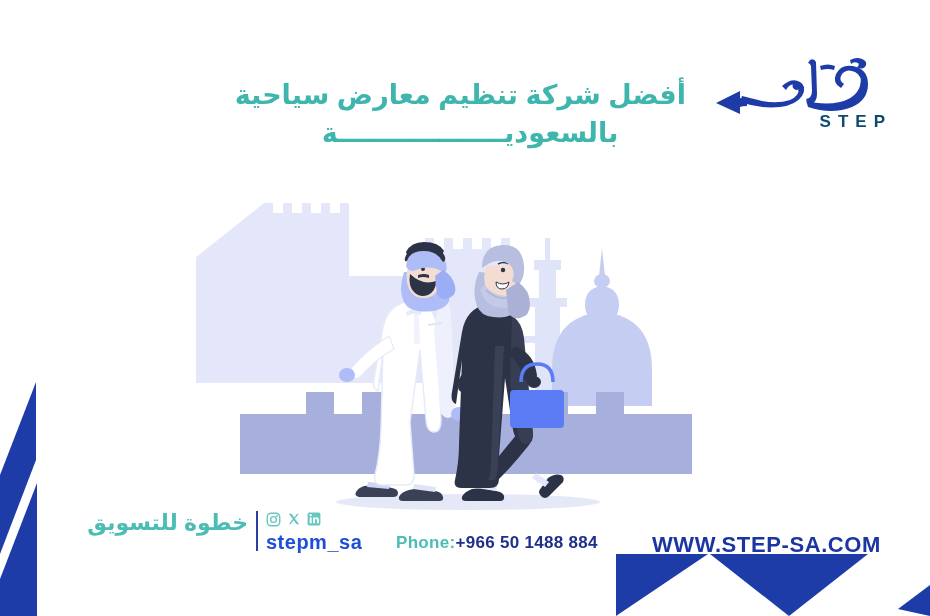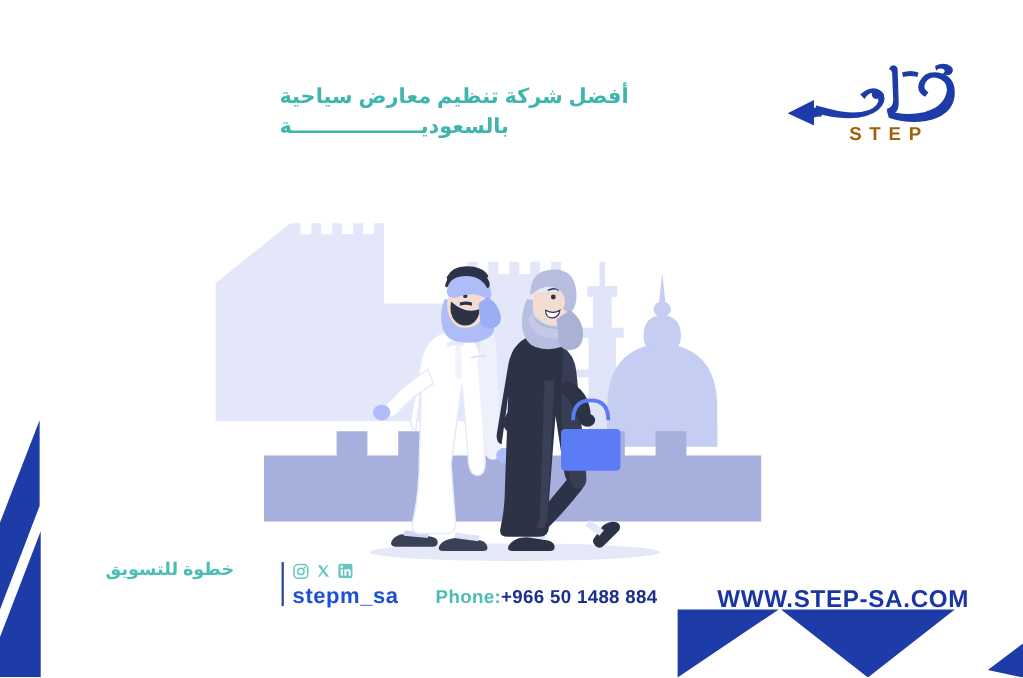--- a/index.html
+++ b/index.html
@@ -19,46 +19,46 @@
   .deco{position:absolute;pointer-events:none;}
   #deco-left{left:0;top:382px;width:120px;height:234px;}
   #deco-bottom-right{left:580px;top:545px;width:350px;height:71px;}
 
   
   #headline{
     position:absolute;
     right:244px;
     top:76px;
     width:432px;
-    text-align:left;
+    text-align:center;
     direction:rtl;
     color:#3fb6ad;
-    font-size:19px;
+    font-size:27px;
     font-weight:bold;
     line-height:1.42;
     letter-spacing:0px;
   }
   #headline .ln{display:block;white-space:nowrap;}
   #headline .tail{letter-spacing:-1px;}
 
   
   #logo{
     position:absolute;
     left:700px;top:46px;
     width:190px;height:100px;
   }
   #logo-step{
     position:absolute;
     left:72px;top:66px;
     width:120px;
-    color:#a16207;
+    color:#0c4a6e;
     font-size:17px;
     font-weight:bold;
     letter-spacing:7px;
-    text-align:left;
+    text-align:right;
     font-family:"Liberation Sans",sans-serif;
   }
 
   
   #illustration{
     position:absolute;
     left:196px;top:186px;
     width:540px;height:330px;
   }
 
@@ -68,21 +68,21 @@
     left:0;top:500px;
     width:930px;height:70px;
   }
   #tagline{
     position:absolute;
     left:96px;top:8px;
     width:152px;
     text-align:left;
     direction:rtl;
     color:#4cbdb4;
-    font-size:16px;
+    font-size:22px;
     font-weight:bold;
     line-height:1.35;
   }
   #tagline span{display:block;white-space:nowrap;}
   #tagline-divider{
     position:absolute;
     left:256px;top:11px;
     width:2px;height:40px;
     background:#2b3f9e;
   }

